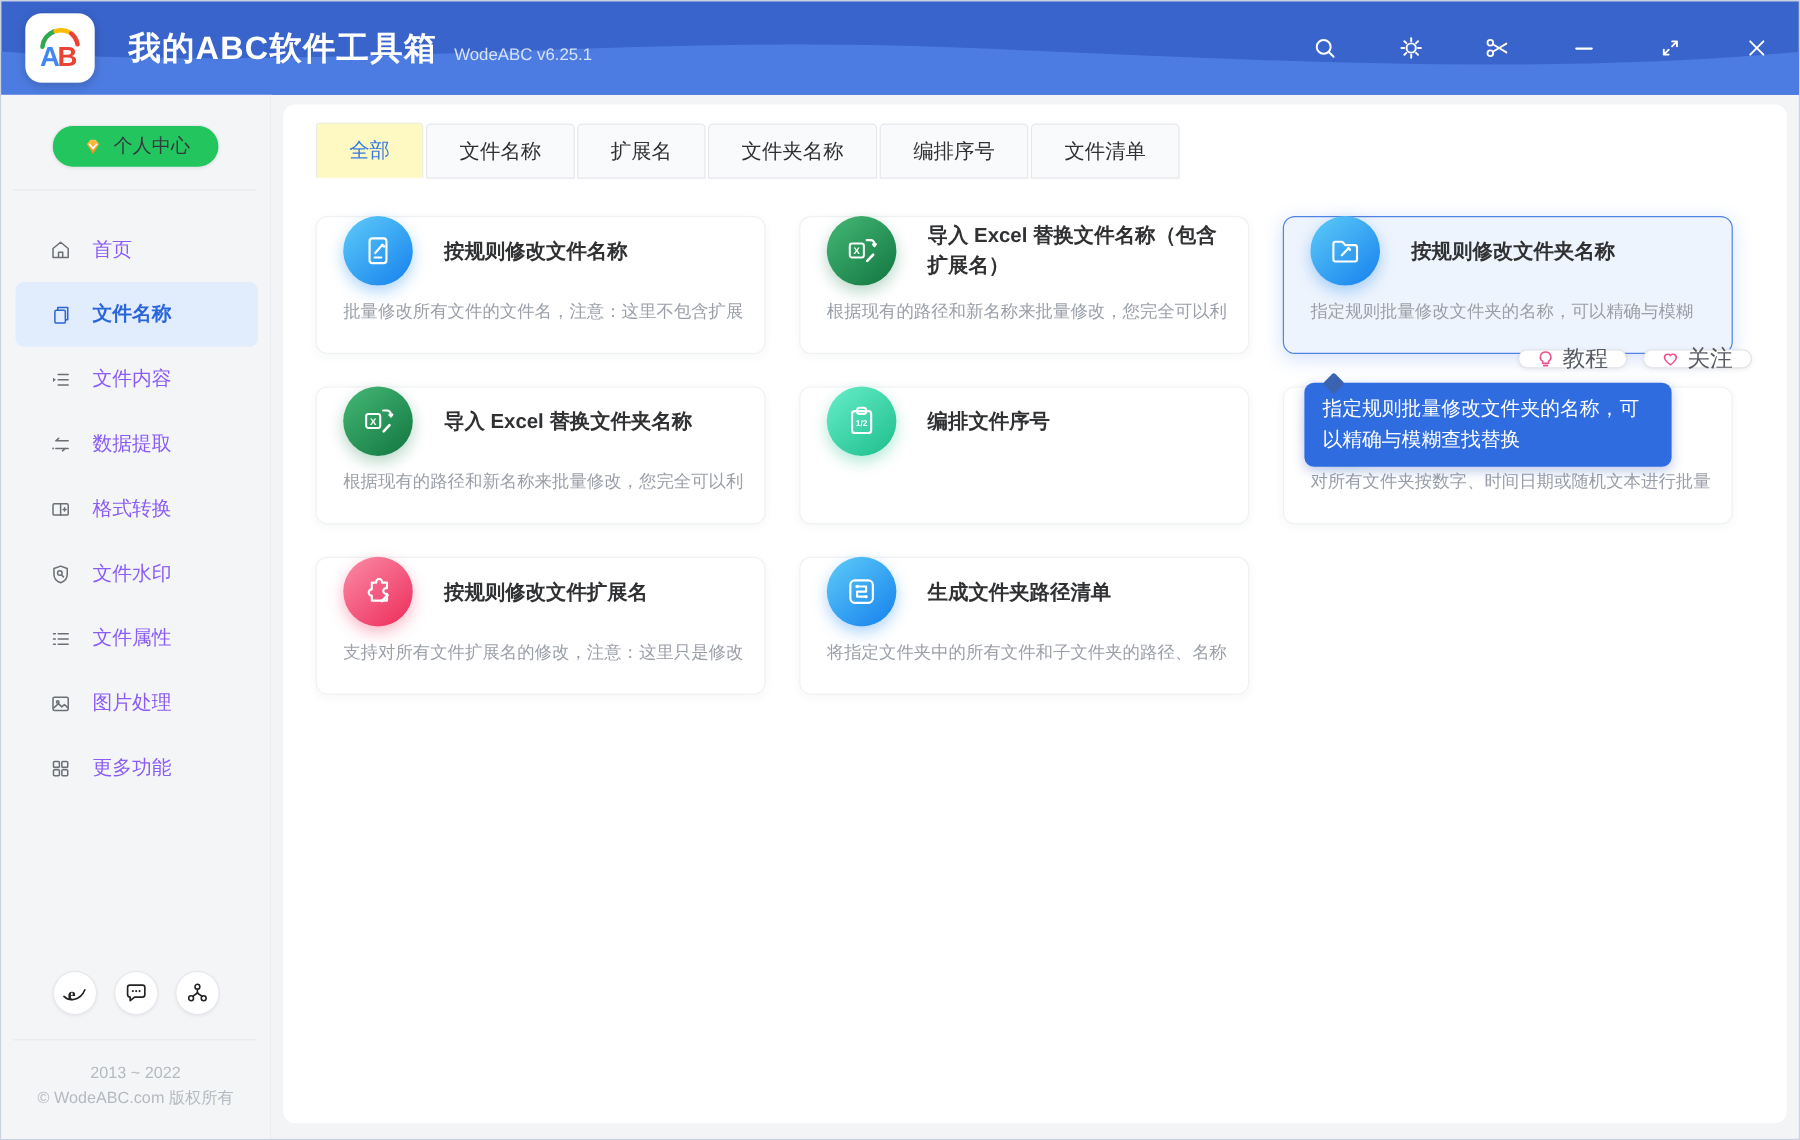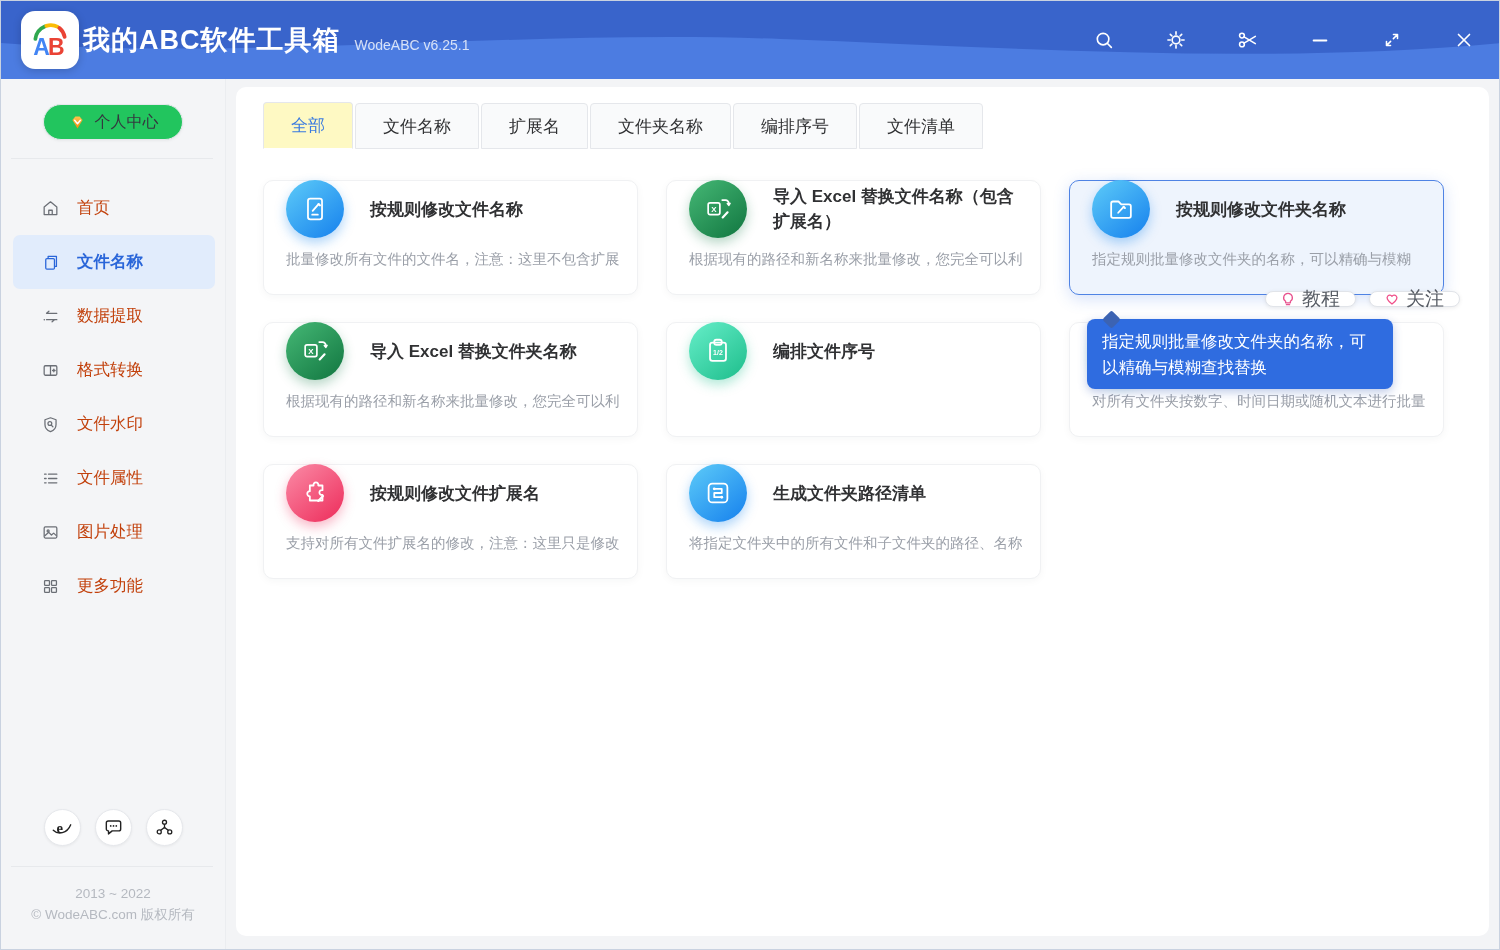--- a/index.html
+++ b/index.html
@@ -11,33 +11,33 @@
     overflow: hidden;
     border: 1px solid #c9d2e0;
   }
   
   .header { position:absolute; left:0; top:0; width:1500px; height:78px; background:#3964cb; }
   .header .wave { position:absolute; left:0; top:0; width:100%; height:100%; }
   .header-inner { position:absolute; left:0; top:0; width:100%; height:100%; display:flex; align-items:center; }
   .logo { width:58px; height:58px; margin-left:20px; background:#fff; border-radius:14px;
           border:2px solid rgba(255,255,255,.55); box-shadow:0 2px 8px rgba(0,0,0,.18);
           display:flex; align-items:center; justify-content:center; flex:none; }
-  .app-title { color:#fff; font-size:27px; font-weight:bold; margin-left:4px; letter-spacing:1px; }
+  .app-title { color:#fff; font-size:27px; font-weight:bold; margin-left:28px; letter-spacing:1px; }
   .app-version { color:rgba(255,255,255,.78); font-size:14px; margin-left:14px; margin-top:10px; }
   .header-actions { margin-left:auto; display:flex; align-items:center; gap:50px; padding-right:26px; }
   .hicon { width:22px; height:22px; cursor:pointer; display:block; }
   
   .sidebar { position:absolute; left:0; top:78px; width:225px; height:872px; background:#f4f5f7; border-right:1px solid #ebedf0; }
   .profile-btn { margin:25px auto 0; width:140px; height:36px; background:#22c55e; border:1px solid #e6e8ec;
                  border-radius:18px; display:flex; align-items:center; justify-content:center; gap:8px;
                  font-size:16px; color:#34383f; cursor:pointer; box-shadow:0 1px 3px rgba(0,0,0,.05); }
   .side-divider { height:1px; background:#e7e9ec; margin:18px 12px 12px 10px; }
   .menu { padding-top:10px; }
   .menu-item { height:54px; display:flex; align-items:center; gap:17px; padding-left:28px;
-               margin:0 10px 0 12px; border-radius:7px; font-size:16.5px; color:#c2410c; cursor:pointer; }
+               margin:0 10px 0 12px; border-radius:7px; font-size:16.5px; color:#8b5cf6; cursor:pointer; }
   .menu-item svg { flex:none; }
   .menu-item.selected { background:#e1ecfc; color:#2a66d9; font-weight:bold; }
   .side-footer { position:absolute; left:0; bottom:0; width:100%; padding-bottom:26px; }
   .social-row { display:flex; justify-content:center; gap:14px; }
   .social-btn { width:37px; height:37px; border-radius:50%; background:#fff; border:1px solid #e6e8ec;
                 display:flex; align-items:center; justify-content:center; cursor:pointer;
                 box-shadow:0 1px 3px rgba(0,0,0,.06); }
   .side-footer .side-divider { margin:20px 12px 16px 10px; }
   .copy-line { text-align:center; font-size:13.5px; color:#b5b9c0; line-height:21px; }
   
@@ -154,20 +154,29 @@
       <span>首页</span>
     </div>
     <div class="menu-item selected">
       <svg width="19" height="19" viewBox="0 0 24 24" fill="none" stroke="#2a66d9" stroke-width="1.6" stroke-linejoin="round">
         <rect x="6" y="7" width="11" height="13.5" rx="1.5"></rect>
           <path d="M9 7 V4.2 H19.5 V17 H17"></path>
       </svg>
       <span>文件名称</span>
     </div>
     <div class="menu-item">
+      <svg width="19" height="19" viewBox="0 0 24 24" fill="none" stroke="#6b6f76" stroke-width="1.6" stroke-linecap="round">
+        <line x1="9.5" y1="6.5" x2="20" y2="6.5"></line>
+          <line x1="9.5" y1="12" x2="20" y2="12"></line>
+          <line x1="9.5" y1="17.5" x2="20" y2="17.5"></line>
+        <path d="M4 9.8 L7 12 L4 14.2 Z" fill="#6b6f76" stroke="none"></path>
+      </svg>
+      <span>文件内容</span>
+    </div>
+    <div class="menu-item">
       <svg width="19" height="19" viewBox="0 0 24 24" fill="none" stroke="#6b6f76" stroke-width="1.6" stroke-linecap="round" stroke-linejoin="round">
         <path d="M20 8 H7 M7 8 l3 -2.6 M20 16 H7 M17 16 l-3 2.6"></path>
           <circle cx="4.2" cy="16" r="1" fill="#6b6f76" stroke="none"></circle>
       </svg>
       <span>数据提取</span>
     </div>
     <div class="menu-item">
       <svg width="19" height="19" viewBox="0 0 24 24" fill="none" stroke="#6b6f76" stroke-width="1.6" stroke-linecap="round">
         <rect x="4" y="6" width="16" height="12" rx="1.5"></rect>
           <line x1="12" y1="6" x2="12" y2="18"></line>

